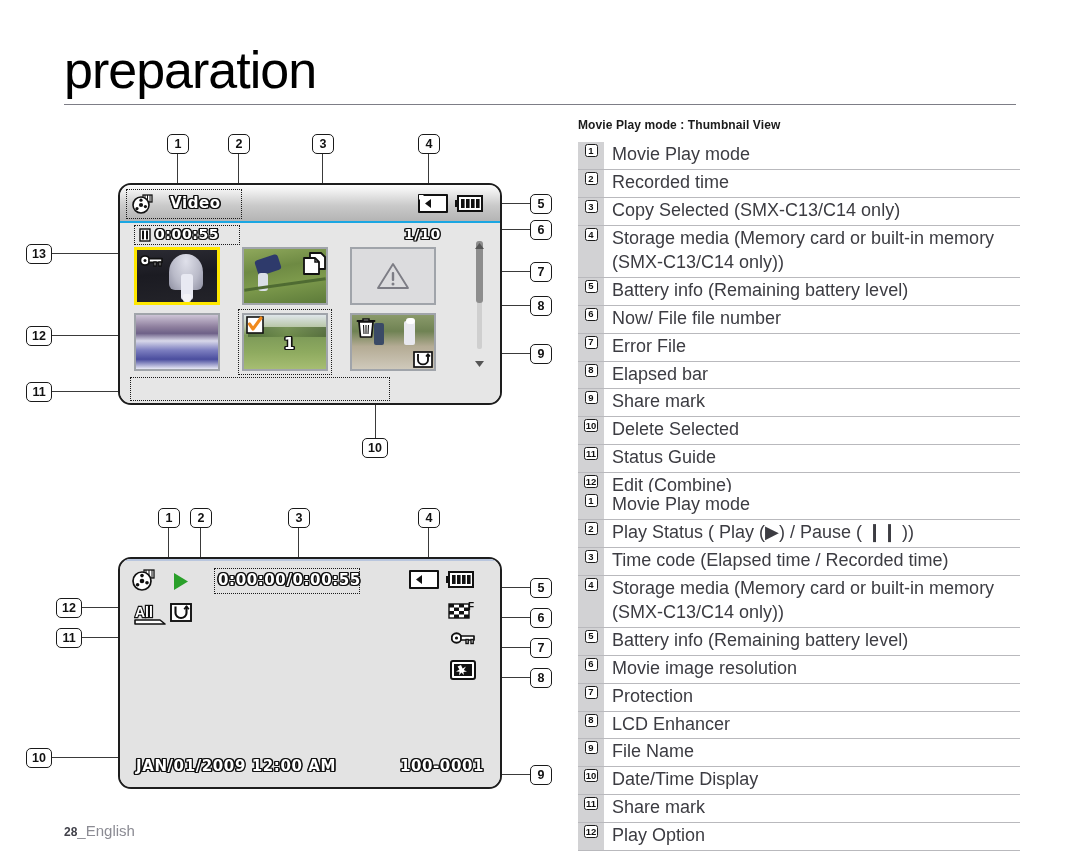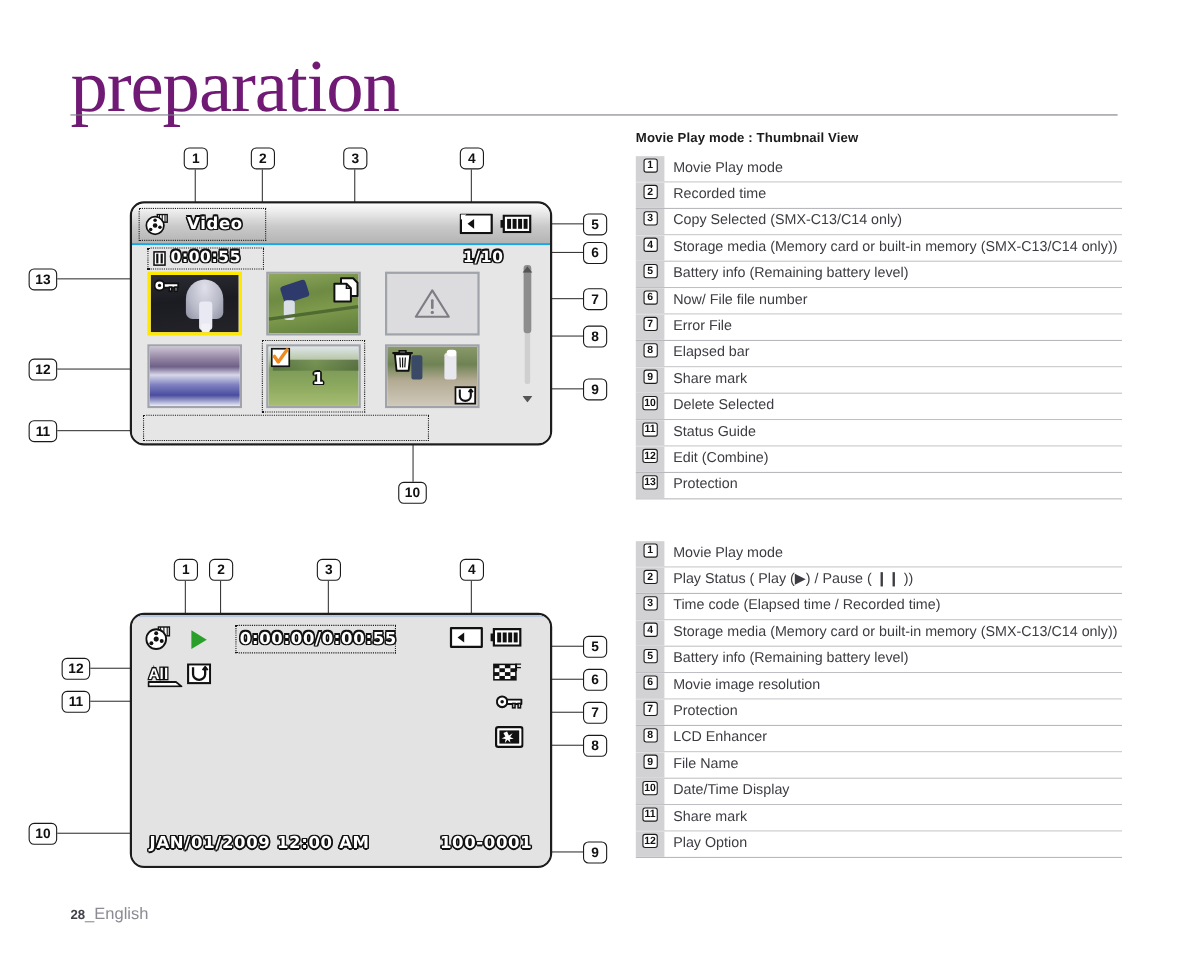--- a/index.html
+++ b/index.html
@@ -1,40 +1,40 @@
 <!DOCTYPE html>
 <html><head>
 <meta charset="utf-8">
 <style>
   html,body{margin:0;padding:0;background:#fff;}
   body{width:1080px;height:868px;position:relative;
        font-family:"Liberation Sans","DejaVu Sans",sans-serif;
        -webkit-font-smoothing:antialiased;overflow:hidden;}
 
   
-  #page-title{position:absolute;left:64px;top:44px;font-size:68px;
-      font-weight:300;letter-spacing:-1px;color:#701a75;
-      font-family:Liberation Serif, serif;line-height:1;}
+  #page-title{position:absolute;left:64px;top:44px;font-size:52px;
+      font-weight:300;letter-spacing:-1px;color:#000000;
+      font-family:Liberation Sans, sans-serif;line-height:1;}
   #title-rule{position:absolute;left:64px;top:104px;width:952px;height:1px;
       background:#7d7d86;}
 
   
   .legend{position:absolute;width:442px;left:578px;}
   .legend h2{margin:0 0 10px 0;font-size:12px;font-weight:bold;color:#1b1b1b;
       letter-spacing:.1px;}
   .lrow{display:flex;align-items:flex-start;border-bottom:1px solid #b9b9bd;
       min-height:23px;background:#fff;}
   .lrow .numcell{width:26px;flex:0 0 26px;background:#d2d2d4;
       display:flex;justify-content:center;align-items:flex-start;
       padding-top:2px;align-self:stretch;}
   .nbox{display:inline-flex;justify-content:center;align-items:center;
       min-width:13px;height:13px;padding:0 1px;border:1.4px solid #1c1c1c;
       border-radius:2.5px;background:#fff;font-size:9.5px;font-weight:bold;
       color:#101010;line-height:1;box-sizing:border-box;}
-  .lrow .ltext{padding:1px 0 2px 8px;font-size:13px;color:#3c3c42;
+  .lrow .ltext{padding:1px 0 2px 8px;font-size:18px;color:#3c3c42;
       line-height:1.33;}
 
   
   .fig{position:absolute;}
 
   
   .lcd{position:absolute;background:#e3e3e3;border:2.5px solid #1d1d1d;
       border-radius:13px;box-sizing:border-box;overflow:hidden;}
 
   
@@ -342,21 +342,21 @@
     <div class="dotbox" style="left:14px;top:40px;width:106px;height:20px;"></div>
     <div style="position:absolute;left:19px;top:43px;">
       <svg width="12" height="14" viewBox="0 0 12 14">
         <rect x="1" y="1" width="10" height="12" fill="#fff" stroke="#111" stroke-width="1.4"></rect>
         <rect x="3" y="2.6" width="2" height="8.8" fill="#111"></rect>
         <rect x="7" y="2.6" width="2" height="8.8" fill="#111"></rect>
       </svg>
     </div>
     <div class="osd" style="position:absolute;left:35px;top:41px;font-size:14px;">0:00:55</div>
 
-    <div class="osd" style="position:absolute;left:301px;top:41px;font-size:14px;">1/10</div>
+    <div class="osd" style="position:absolute;left:284px;top:41px;font-size:14px;">1/10</div>
 
     <div class="tn sel" style="left:14px;top:62px;">
       <div style="position:absolute;inset:0;background:
            linear-gradient(175deg,#2b2b33 0%,#1b1b22 45%,#232329 100%);"></div>
       <div style="position:absolute;left:32px;top:4px;width:34px;height:36px;
            background:radial-gradient(ellipse at 50% 20%,#dfe0ea 0%,#b9bac8 60%,#8d8ea0 100%);
            border-radius:50% 50% 6px 6px;"></div>
       <div style="position:absolute;left:44px;top:24px;width:12px;height:26px;
            background:#e8e9f2;border-radius:3px;"></div>
       <div style="position:absolute;left:46px;top:44px;width:8px;height:8px;background:#f2f2f6;border-radius:2px;"></div>

